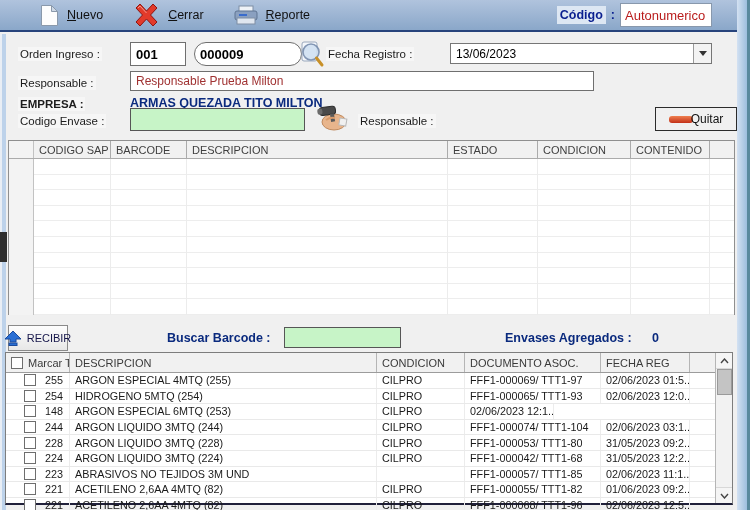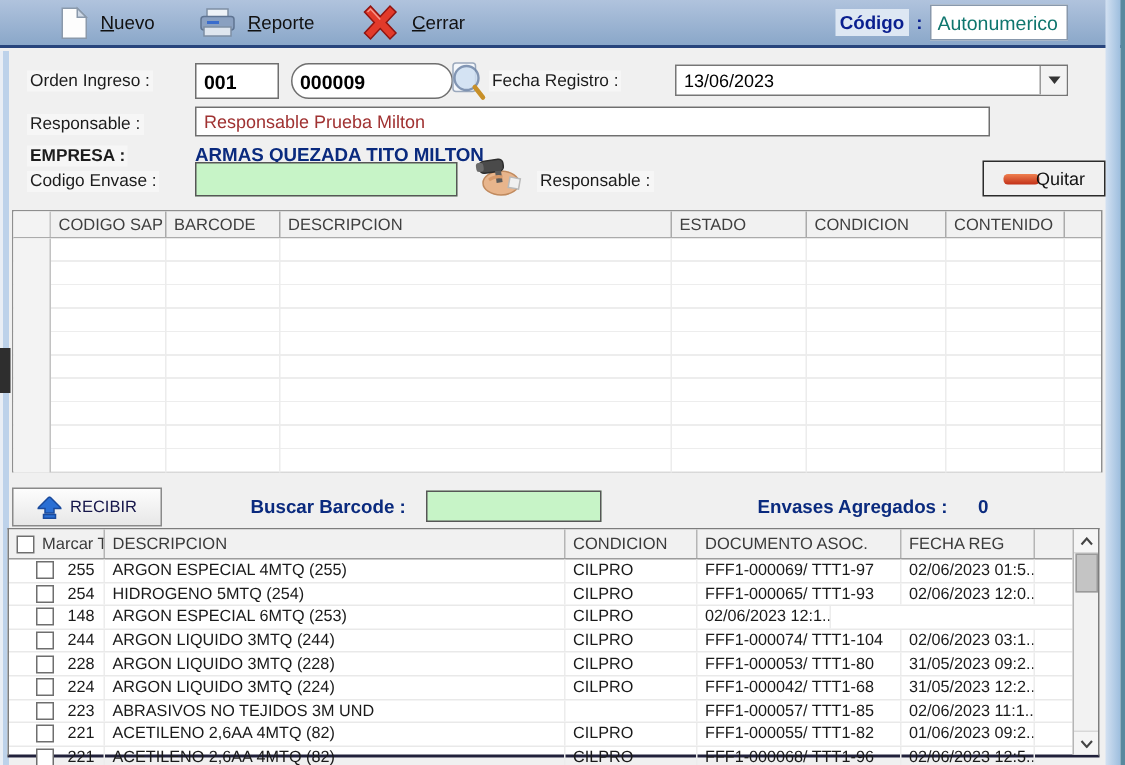--- a/index.html
+++ b/index.html
@@ -9,21 +9,21 @@
   
   .toolbar{position:absolute;left:0;top:0;width:750px;height:32px;box-sizing:border-box;
            background:linear-gradient(#b0c3dd,#8aa7c9);border-bottom:2px solid #27447c;
            display:flex;align-items:center;gap:30px;padding-left:40px;}
   .tbtn{display:flex;align-items:center;gap:8px;font-size:12.5px;color:#111;cursor:default;}
   .tbtn .u{text-decoration:underline;}
   .codigo-group{position:absolute;right:38px;top:3px;display:flex;align-items:center;gap:5px;}
   .codigo-label{font-weight:bold;color:#0a1f8f;background:#dde7f3;padding:2px 3px;font-size:12.5px;}
   .codigo-sep{font-weight:bold;color:#0a1f8f;font-size:12.5px;}
   .codigo-input{width:82px;height:20px;background:#fff;border:1px solid #8898ac;
-                color:#0f766e;font-size:13px;padding:1px 4px;font-family:"Liberation Sans",sans-serif;}
+                color:#b91c1c;font-size:13px;padding:1px 4px;font-family:"Liberation Sans",sans-serif;}
 
   
   .left-strip{position:absolute;left:0;top:34px;width:6px;height:476px;background:#bdd2ea;border-left:2px solid #e9eef5;box-sizing:border-box;}
   .right-strip{position:absolute;right:0;top:0;width:13px;height:510px;
                background:linear-gradient(90deg,#d3e1f2,#9dbede);border-right:3px solid #59899e;box-sizing:border-box;}
   .edge-tab{position:absolute;left:0;top:232px;width:7px;height:30px;background:#2e2e2e;}
 
   
   .flabel{position:absolute;font-size:11.5px;color:#1c1c1c;background:#f6f6f6;padding:1px 2px;white-space:nowrap;}
   .tinput{position:absolute;box-sizing:border-box;background:#fff;border:1px solid #6f6f6f;
@@ -56,21 +56,21 @@
   .g1head .hc{border-right:1px solid #ababab;display:flex;align-items:center;padding-left:5px;box-sizing:border-box;white-space:nowrap;overflow:hidden;}
   .g1body{position:relative;height:156px;
           background:repeating-linear-gradient(to bottom,#ffffff 0 14.6px,#ededed 14.6px 15.6px);}
   .g1cols{display:flex;height:100%;}
   .g1cols .vc{border-right:1px solid #ececec;height:100%;box-sizing:border-box;}
   .rowhdr{background:#f3f3f3;border-right:1px solid #c2c2c2 !important;}
   .w-rh{width:25px;} .w-sap{width:77px;} .w-bar{width:76px;} .w-dsc{width:261px;}
   .w-est{width:90px;} .w-con{width:93px;} .w-cnt{width:79px;} .w-last{width:24px;border-right:none !important;}
 
   
-  .recibir-btn{position:absolute;left:8px;top:325px;width:100px;height:26px;box-sizing:border-box;
+  .recibir-btn{position:absolute;left:8px;top:325px;width:60px;height:26px;box-sizing:border-box;
                background:linear-gradient(#fdfdfd,#e7e7e7);border:1px solid #8a8a8a;
                display:flex;align-items:center;justify-content:center;gap:6px;font-size:11px;color:#16164a;}
   .buscar-label{position:absolute;left:167px;top:331px;font-size:12.5px;}
   .buscar-input{left:284px;top:327px;width:117px;height:21px;}
   .envases-label{position:absolute;left:505px;top:331px;font-size:12.5px;}
   .envases-count{position:absolute;left:652px;top:331px;font-size:12.5px;}
 
   
   .grid2{position:absolute;left:5px;top:352px;width:728px;height:153px;box-sizing:border-box;
          border:1px solid #7d7d7d;border-bottom:2px solid #20203a;background:#fff;}
@@ -104,39 +104,39 @@
       <span class="icon">
         <svg width="19" height="23" viewBox="0 0 19 23">
             <path d="M1.5 1.5 h10 l6 6 v14 h-16 z" fill="#fdfdfd" stroke="#8a99ab"></path>
             <path d="M11.5 1.5 l6 6 h-6 z" fill="#cfd9e6" stroke="#8a99ab"></path>
           </svg>
       </span>
       <span><span class="u">N</span><span>uevo</span></span>
     </div>
     <div class="tbtn">
       <span class="icon">
+        <svg width="27" height="26" viewBox="0 0 27 26">
+            <g stroke="#8f1410" stroke-width="1" fill="#e23a2a">
+              <path d="M3 6 L7 2 L13.5 9 L20 2 L24 6 L17.5 13 L24 20 L20 24 L13.5 17 L7 24 L3 20 L9.5 13 Z"></path>
+            </g>
+            <path d="M5 6 L7 4 L13.5 11" stroke="#f4978c" fill="none"></path>
+          </svg>
+      </span>
+      <span><span class="u">C</span><span>errar</span></span>
+    </div>
+    <div class="tbtn">
+      <span class="icon">
         <svg width="24" height="20" viewBox="0 0 24 20">
             <rect x="5" y="1" width="14" height="6" fill="#eef2f7" stroke="#7e8ea4"></rect>
             <rect x="1" y="6" width="22" height="9" rx="2" fill="#8aa0c0" stroke="#5f7492"></rect>
             <rect x="3" y="13" width="18" height="6" fill="#dfe6ef" stroke="#7e8ea4"></rect>
             <rect x="5" y="9" width="8" height="2" fill="#3a6ccc"></rect>
           </svg>
       </span>
       <span><span class="u">R</span><span>eporte</span></span>
-    </div>
-    <div class="tbtn">
-      <span class="icon">
-        <svg width="27" height="26" viewBox="0 0 27 26">
-            <g stroke="#8f1410" stroke-width="1" fill="#e23a2a">
-              <path d="M3 6 L7 2 L13.5 9 L20 2 L24 6 L17.5 13 L24 20 L20 24 L13.5 17 L7 24 L3 20 L9.5 13 Z"></path>
-            </g>
-            <path d="M5 6 L7 4 L13.5 11" stroke="#f4978c" fill="none"></path>
-          </svg>
-      </span>
-      <span><span class="u">C</span><span>errar</span></span>
     </div>
     <div class="codigo-group">
       <span class="codigo-label">Código</span>
       <span class="codigo-sep">:</span>
       <input class="codigo-input" readonly="" value="Autonumerico" style="">
     </div>
   </div>
 
   <div class="left-strip"></div>
   <div class="right-strip"></div>
@@ -154,21 +154,21 @@
   </span>
   <span class="flabel" style="left:326px;top:47px;">Fecha Registro :</span>
   <div class="combo">
     <span class="combo-value">13/06/2023</span>
     <span class="combo-btn">
         <span class="tri-down"></span>
       </span>
   </div>
 
   <span class="flabel" style="left:18px;top:76px;">Responsable :</span>
-  <input class="tinput resp-input" style="left: 130px; top: 71px; width: 530px; height: 20px;" readonly="" value="Responsable Prueba Milton">
+  <input class="tinput resp-input" style="left: 130px; top: 71px; width: 464px; height: 20px;" readonly="" value="Responsable Prueba Milton">
 
   <span class="flabel" style="left:18px;top:97px;font-weight:bold;">EMPRESA :</span>
   <span class="empresa-value bold-navy" style="left:130px;top:96px;">ARMAS QUEZADA TITO MILTON</span>
 
   <span class="flabel" style="left:18px;top:114px;">Codigo Envase :</span>
   <input class="tinput green-input" style="left: 130px; top: 108px; width: 175px; height: 23px;" value="">
   <span class="icon" style="position:absolute;left:316px;top:104px;">
     <svg width="34" height="28" viewBox="0 0 34 28">
         <ellipse cx="18" cy="18" rx="12" ry="8" fill="#e8b58c" stroke="#c08a5e"></ellipse>
         <rect x="3" y="4" width="16" height="8" rx="3" transform="rotate(-8 3 4)" fill="#4a4a4a" stroke="#2d2d2d"></rect>

